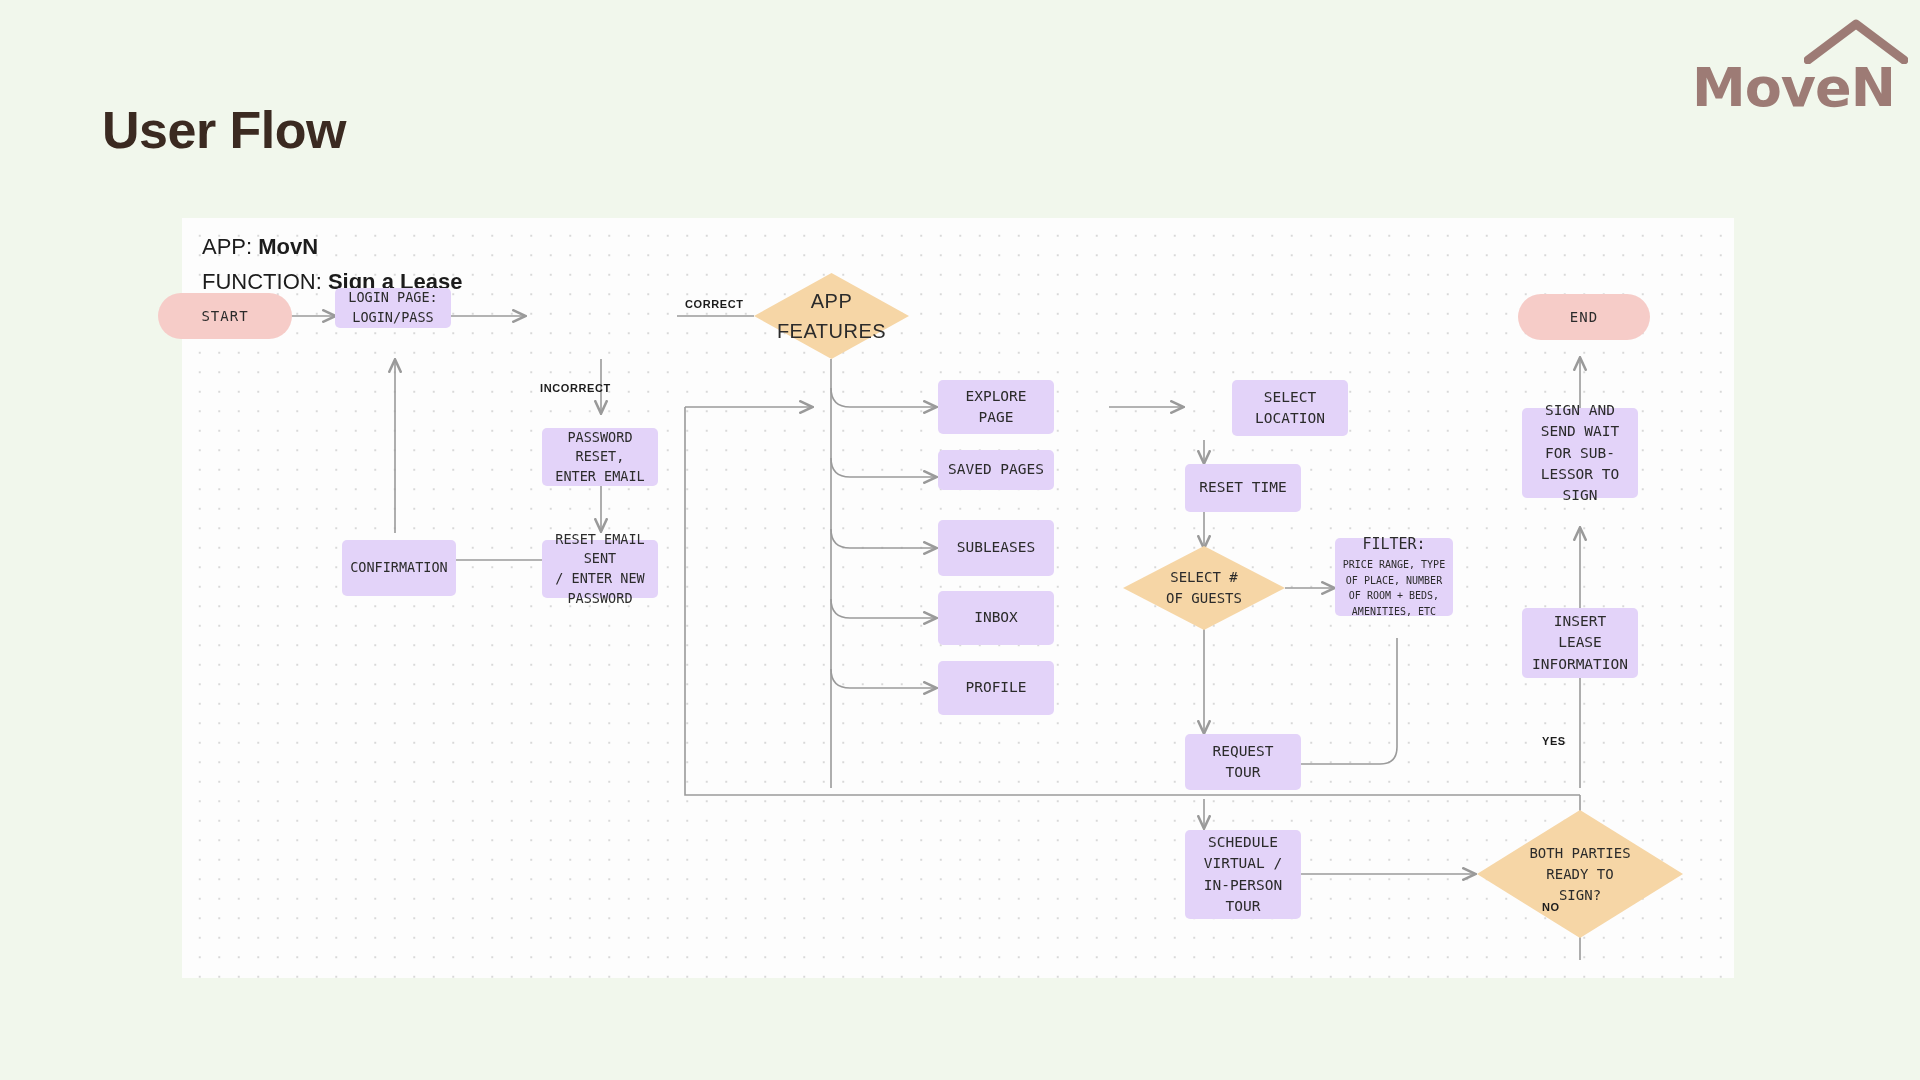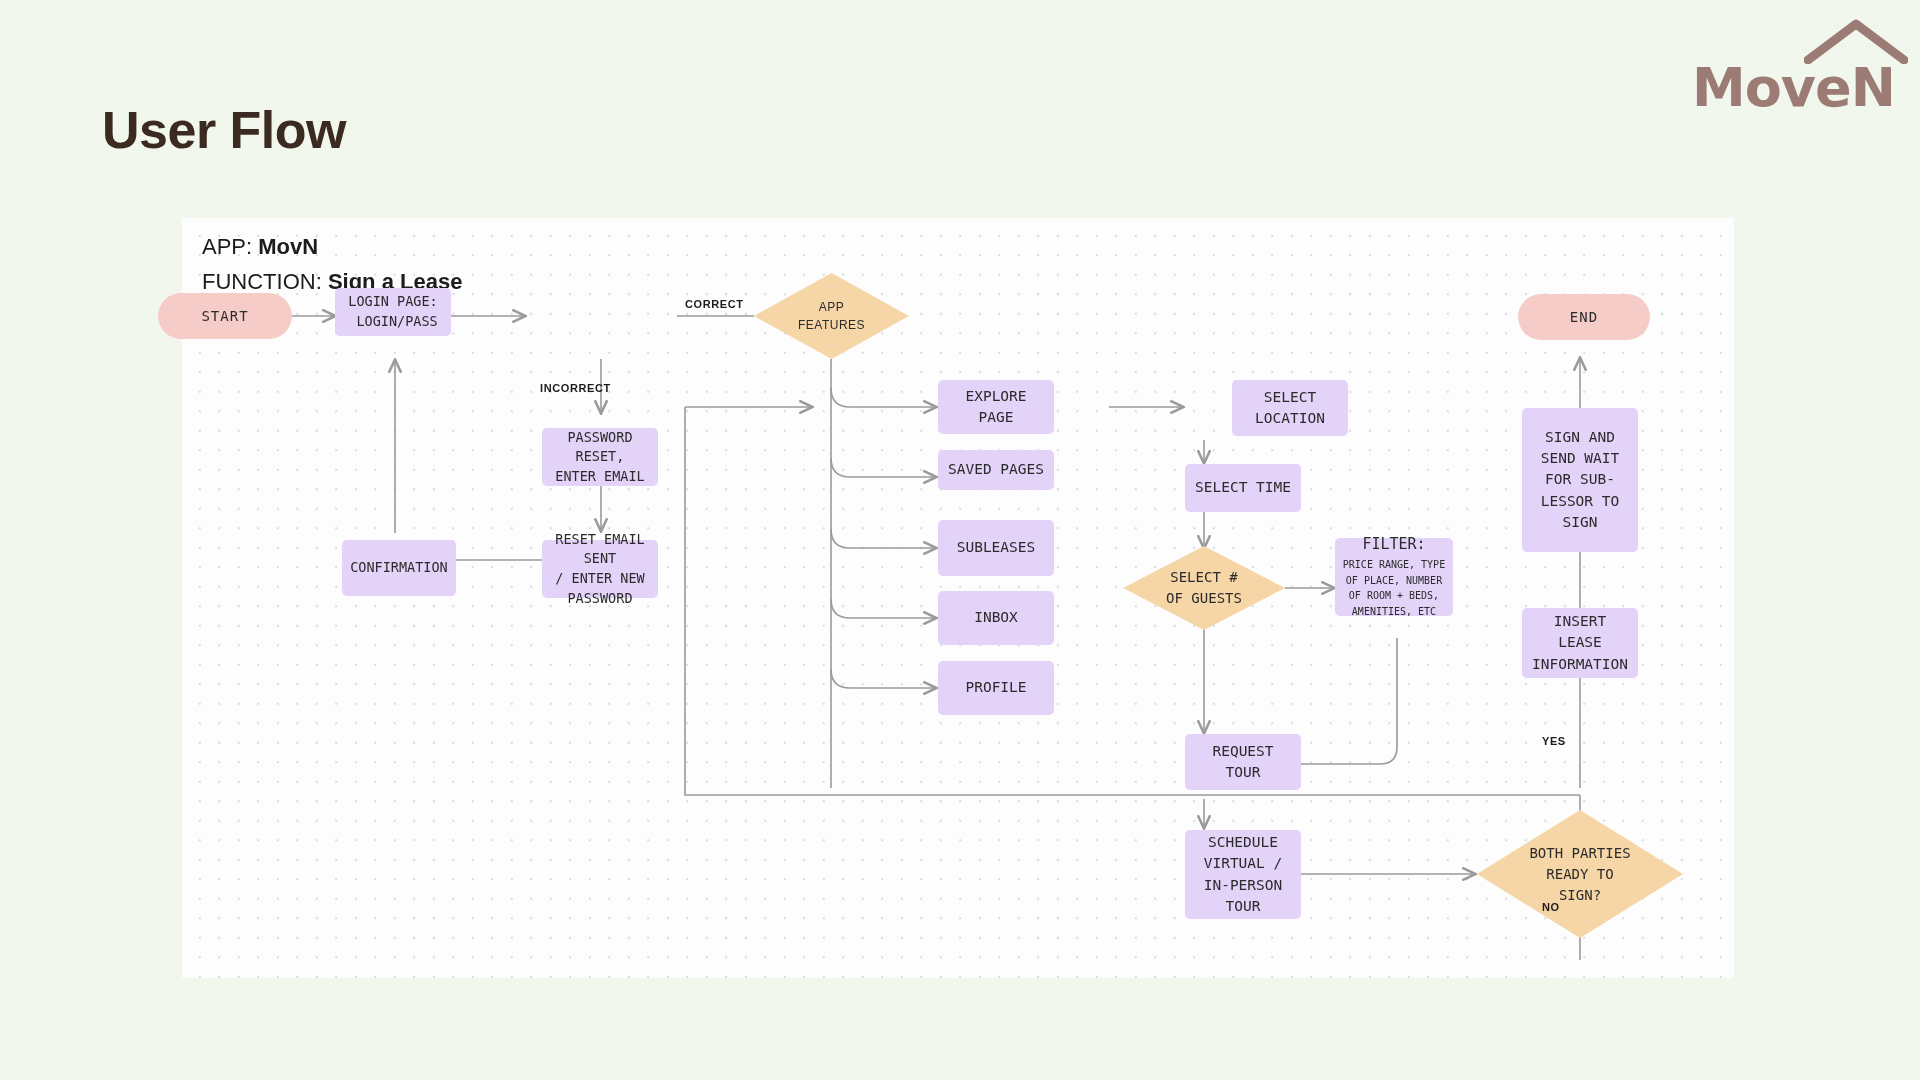--- a/index.html
+++ b/index.html
@@ -125,21 +125,21 @@
     justify-content: center;
     text-align: center;
     white-space: pre-line;
     color: #2b2b2b;
     line-height: 1.5;
     font-family: "DejaVu Sans Mono", monospace;
     font-size: 14px;
   }
   .diamond-label.sans {
     font-family: "Liberation Sans", sans-serif;
-    font-size: 12px;
+    font-size: 20px;
     letter-spacing: 0.5px;
   }
 
   
   #node-filter {
     flex-direction: column;
     padding: 6px 4px 8px;
     line-height: 1.5;
   }
   #node-filter .filter-title {
@@ -254,21 +254,21 @@
 
       <path d="M1398,391 L1398,310" marker-end="url(#ah)"></path>
 
       <path d="M1398,192 L1398,140" marker-end="url(#ah)"></path>
 
       <path d="M1398,742 L1398,577"></path>
     </svg>
 
     <div class="node terminal" style="left:-24px; top:75px; width:134px; height:46px;">START</div>
 
-    <div class="node rect" style="left:153px; top:70px; width:116px; height:48px;text-align:right;">LOGIN PAGE:
+    <div class="node rect" style="left:153px; top:70px; width:116px; height:40px;">LOGIN PAGE:
 LOGIN/PASS</div>
 
 
     <div class="edge-label" style="left:503px; top:80px;">CORRECT</div>
 
     <div class="diamond-wrap" style="left:572px; top:55px; width:155px; height:86px;">
       <div class="diamond-shape"></div>
       <div class="diamond-label sans">APP
 FEATURES</div>
     </div>
@@ -286,21 +286,21 @@
 
     <div class="node rect big" style="left:756px; top:162px; width:116px; height:54px;">EXPLORE
 PAGE</div>
     <div class="node rect big" style="left:756px; top:232px; width:116px; height:40px;">SAVED PAGES</div>
     <div class="node rect big" style="left:756px; top:302px; width:116px; height:56px;">SUBLEASES</div>
     <div class="node rect big" style="left:756px; top:373px; width:116px; height:54px;">INBOX</div>
     <div class="node rect big" style="left:756px; top:443px; width:116px; height:54px;">PROFILE</div>
 
     <div class="node rect big" style="left:1003px; top:162px; width:116px; height:56px;margin-left:47px;">SELECT
 LOCATION</div>
-    <div class="node rect big" style="left:1003px; top:246px; width:116px; height:48px;">SELECT TIME</div>
+    <div class="node rect big" style="left:1003px; top:246px; width:116px; height:48px;">RESET TIME</div>
 
     <div class="diamond-wrap" style="left:941px; top:328px; width:162px; height:84px;">
       <div class="diamond-shape"></div>
       <div class="diamond-label">SELECT #
 OF GUESTS</div>
     </div>
 
     <div class="node rect" id="node-filter" style="left:1153px; top:320px; width:118px; height:78px;">
       <div class="filter-title">FILTER:</div>
       <div class="filter-body">PRICE RANGE, TYPE
@@ -324,21 +324,21 @@
 SIGN?</div>
     </div>
 
     <div class="edge-label" style="left:1360px; top:517px;">YES</div>
     <div class="edge-label" style="left:1360px; top:683px; top:683px;">NO</div>
 
     <div class="node rect big" style="left:1340px; top:390px; width:116px; height:70px;">INSERT
 LEASE
 INFORMATION</div>
 
-    <div class="node rect big" style="left:1340px; top:190px; width:116px; height:144px;">SIGN AND
+    <div class="node rect big" style="left:1340px; top:190px; width:116px; height:90px;">SIGN AND
 SEND WAIT
 FOR SUB-
 LESSOR TO
 SIGN</div>
 
     <div class="node terminal" style="left:1336px; top:76px; width:132px; height:46px;">END</div>
 
   </div>
 </div>
 

